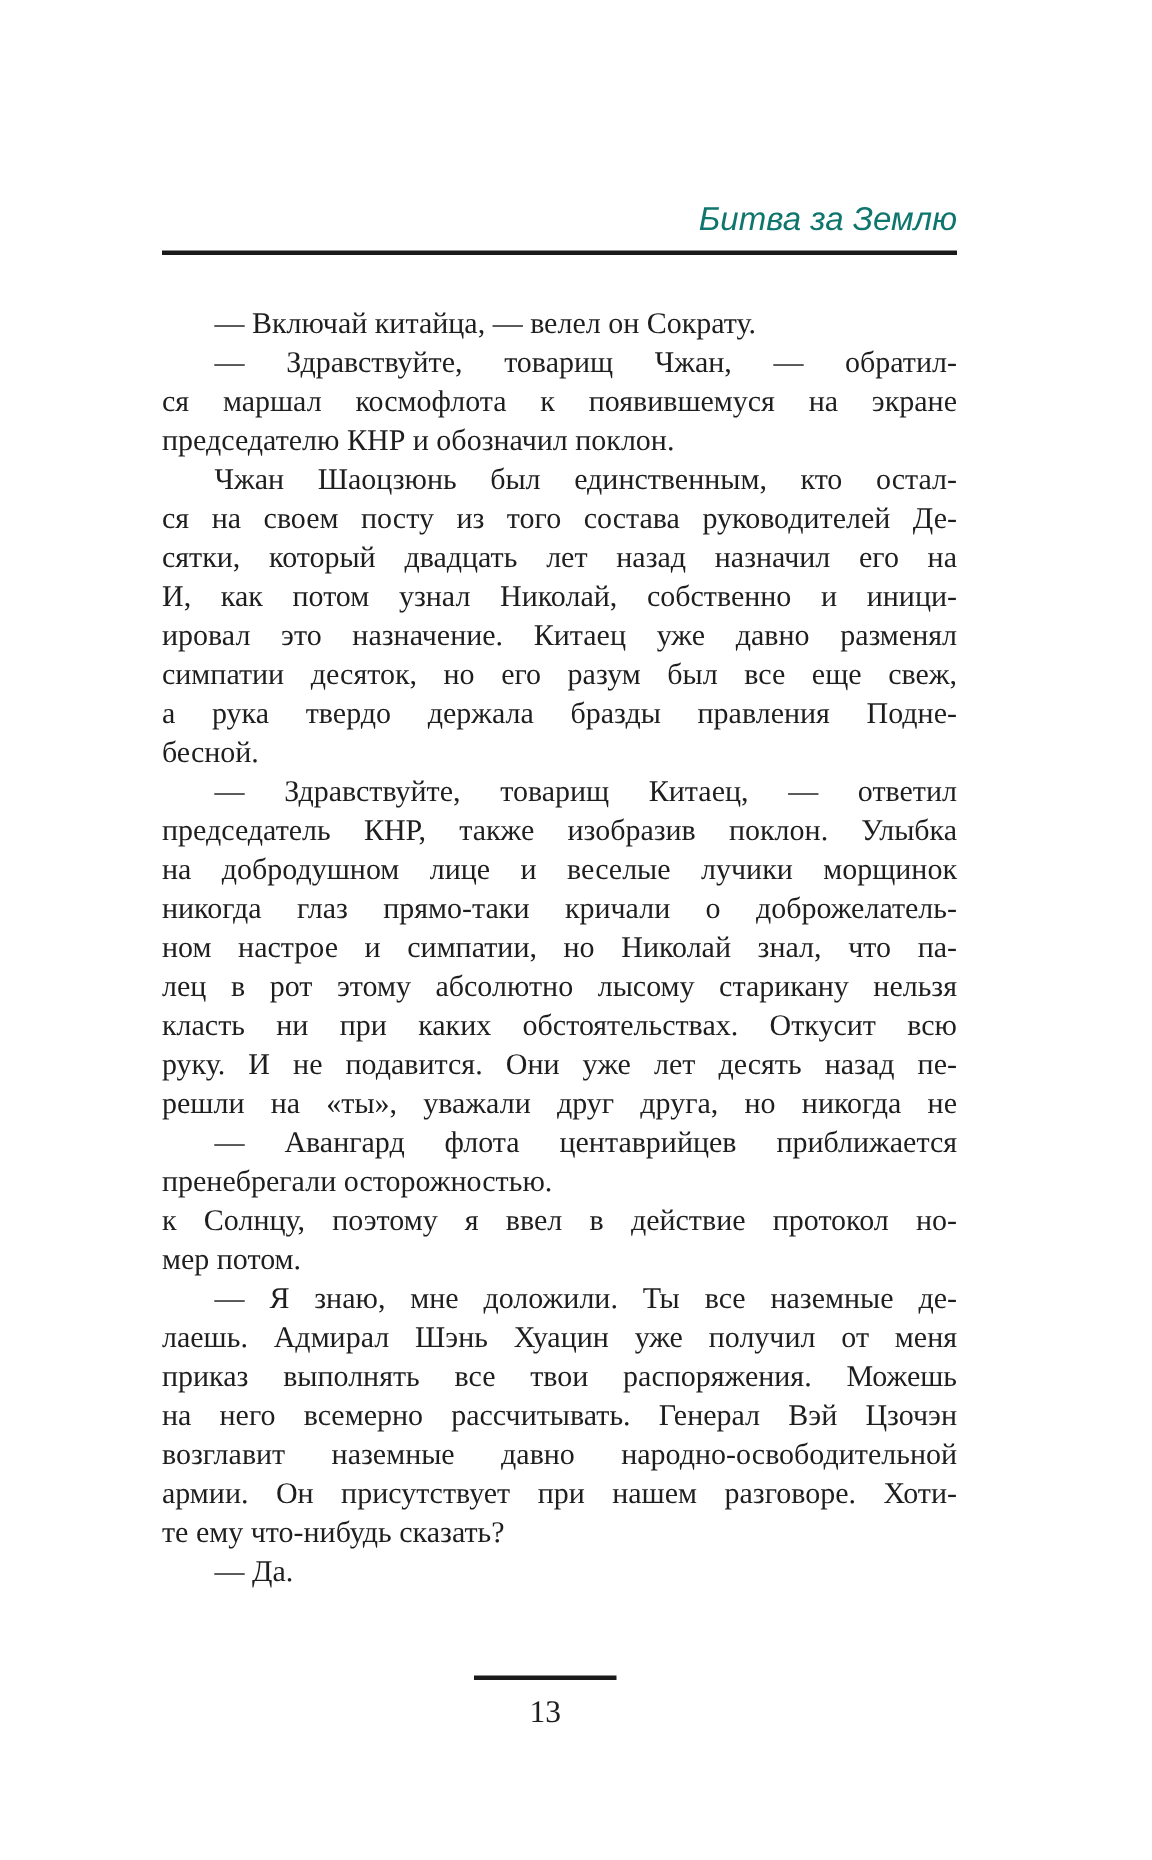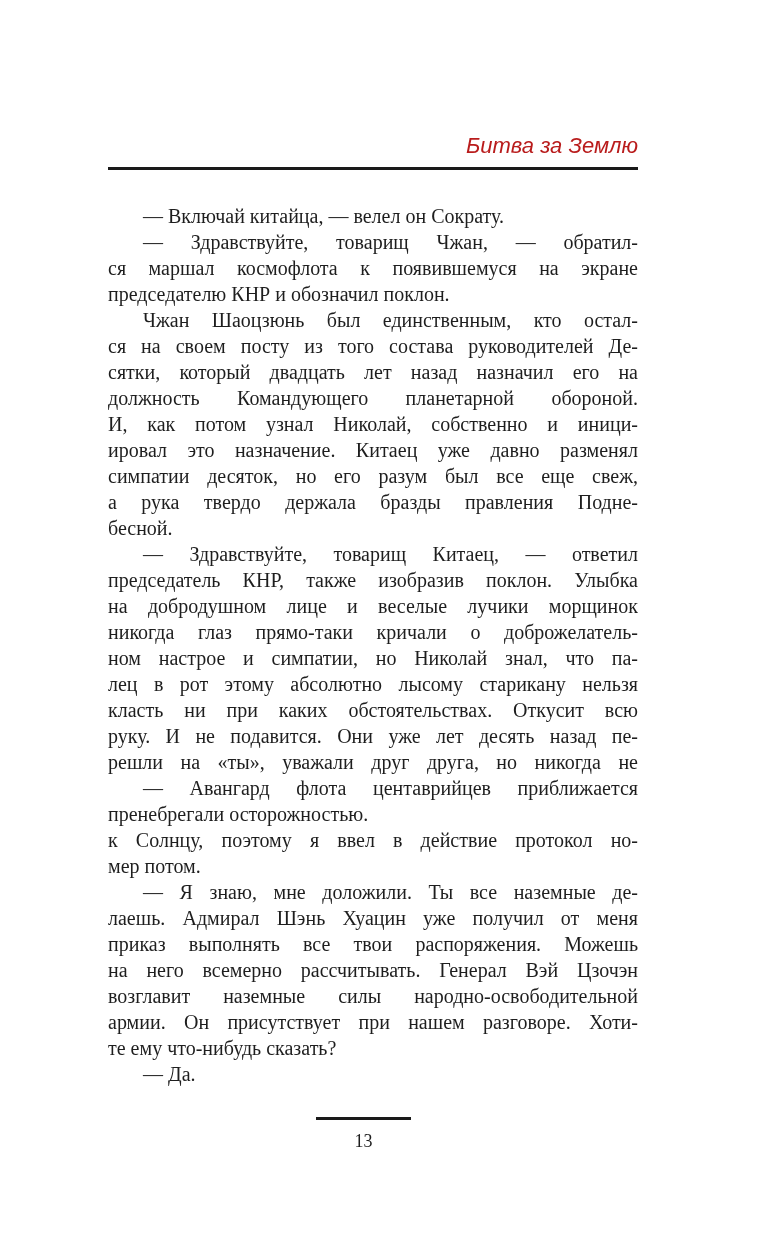--- a/index.html
+++ b/index.html
@@ -25,21 +25,21 @@
     top: 0;
     width: 530px;
   }
   .header-title {
     margin-top: 134px;
     text-align: right;
     font-family: "Liberation Sans", "DejaVu Sans", sans-serif;
     font-style: italic;
     font-size: 22px;
     line-height: 24px;
-    color: #b91c1c;
+    color: #0f766e;
   }
   .header-rule {
     margin-top: 9px;
     width: 530px;
     height: 3px;
     background: #1a1a1a;
   }
   .body-text {
     margin-top: 33px;
     font-size: 20px;
@@ -59,41 +59,40 @@
     width: 95px;
     height: 3px;
     margin-left: 208px;
     background: #1a1a1a;
   }
   .page-number {
     width: 95px;
     margin-left: 208px;
     margin-top: 9px;
     text-align: center;
-    font-size: 18px;
+    font-size: 21px;
     line-height: 24px;
     color: #1e1e1e;
   }
 </style>
 </head>
 <body>
 
 <div class="page">
   <div class="text-block">
     <div class="header-title">Битва за Землю</div>
     <div class="header-rule"></div>
     <div class="body-text" id="body-text">
         <div class="line indent">— Включай китайца, — велел он Сократу.</div>
         <div class="line indent just">— Здравствуйте, товарищ Чжан, — обратил-</div>
         <div class="line just">ся маршал космофлота к появившемуся на экране</div>
         <div class="line">председателю КНР и обозначил поклон.</div>
         <div class="line indent just">Чжан Шаоцзюнь был единственным, кто остал-</div>
         <div class="line just">ся на своем посту из того состава руководителей Де-</div>
         <div class="line just">сятки, который двадцать лет назад назначил его на</div>
-        <div class="line just">должность Командующего планетарной обороной.</div>
         <div class="line just">И, как потом узнал Николай, собственно и иници-</div>
         <div class="line just">ировал это назначение. Китаец уже давно разменял</div>
         <div class="line just">симпатии десяток, но его разум был все еще свеж,</div>
         <div class="line just">а рука твердо держала бразды правления Подне-</div>
         <div class="line">бесной.</div>
         <div class="line indent just">— Здравствуйте, товарищ Китаец, — ответил</div>
         <div class="line just">председатель КНР, также изобразив поклон. Улыбка</div>
         <div class="line just">на добродушном лице и веселые лучики морщинок</div>
         <div class="line just">никогда глаз прямо-таки кричали о доброжелатель-</div>
         <div class="line just">ном настрое и симпатии, но Николай знал, что па-</div>
@@ -102,21 +101,21 @@
         <div class="line just">руку. И не подавится. Они уже лет десять назад пе-</div>
         <div class="line just">решли на «ты», уважали друг друга, но никогда не</div>
         <div class="line indent just">— Авангард флота центаврийцев приближается</div>
         <div class="line">пренебрегали осторожностью.</div>
         <div class="line just">к Солнцу, поэтому я ввел в действие протокол но-</div>
         <div class="line">мер потом.</div>
         <div class="line indent just">— Я знаю, мне доложили. Ты все наземные де-</div>
         <div class="line just">лаешь. Адмирал Шэнь Хуацин уже получил от меня</div>
         <div class="line just">приказ выполнять все твои распоряжения. Можешь</div>
         <div class="line just">на него всемерно рассчитывать. Генерал Вэй Цзочэн</div>
-        <div class="line just">возглавит наземные силы народно-освободительной</div>
+        <div class="line just">возглавит наземные давно народно-освободительной</div>
         <div class="line just">армии. Он присутствует при нашем разговоре. Хоти-</div>
         <div class="line">те ему что-нибудь сказать?</div>
         <div class="line indent">— Да.</div>
       </div>
   </div>
   <div class="footer">
     <div class="footer-rule"></div>
     <div class="page-number">13</div>
   </div>
 </div>

